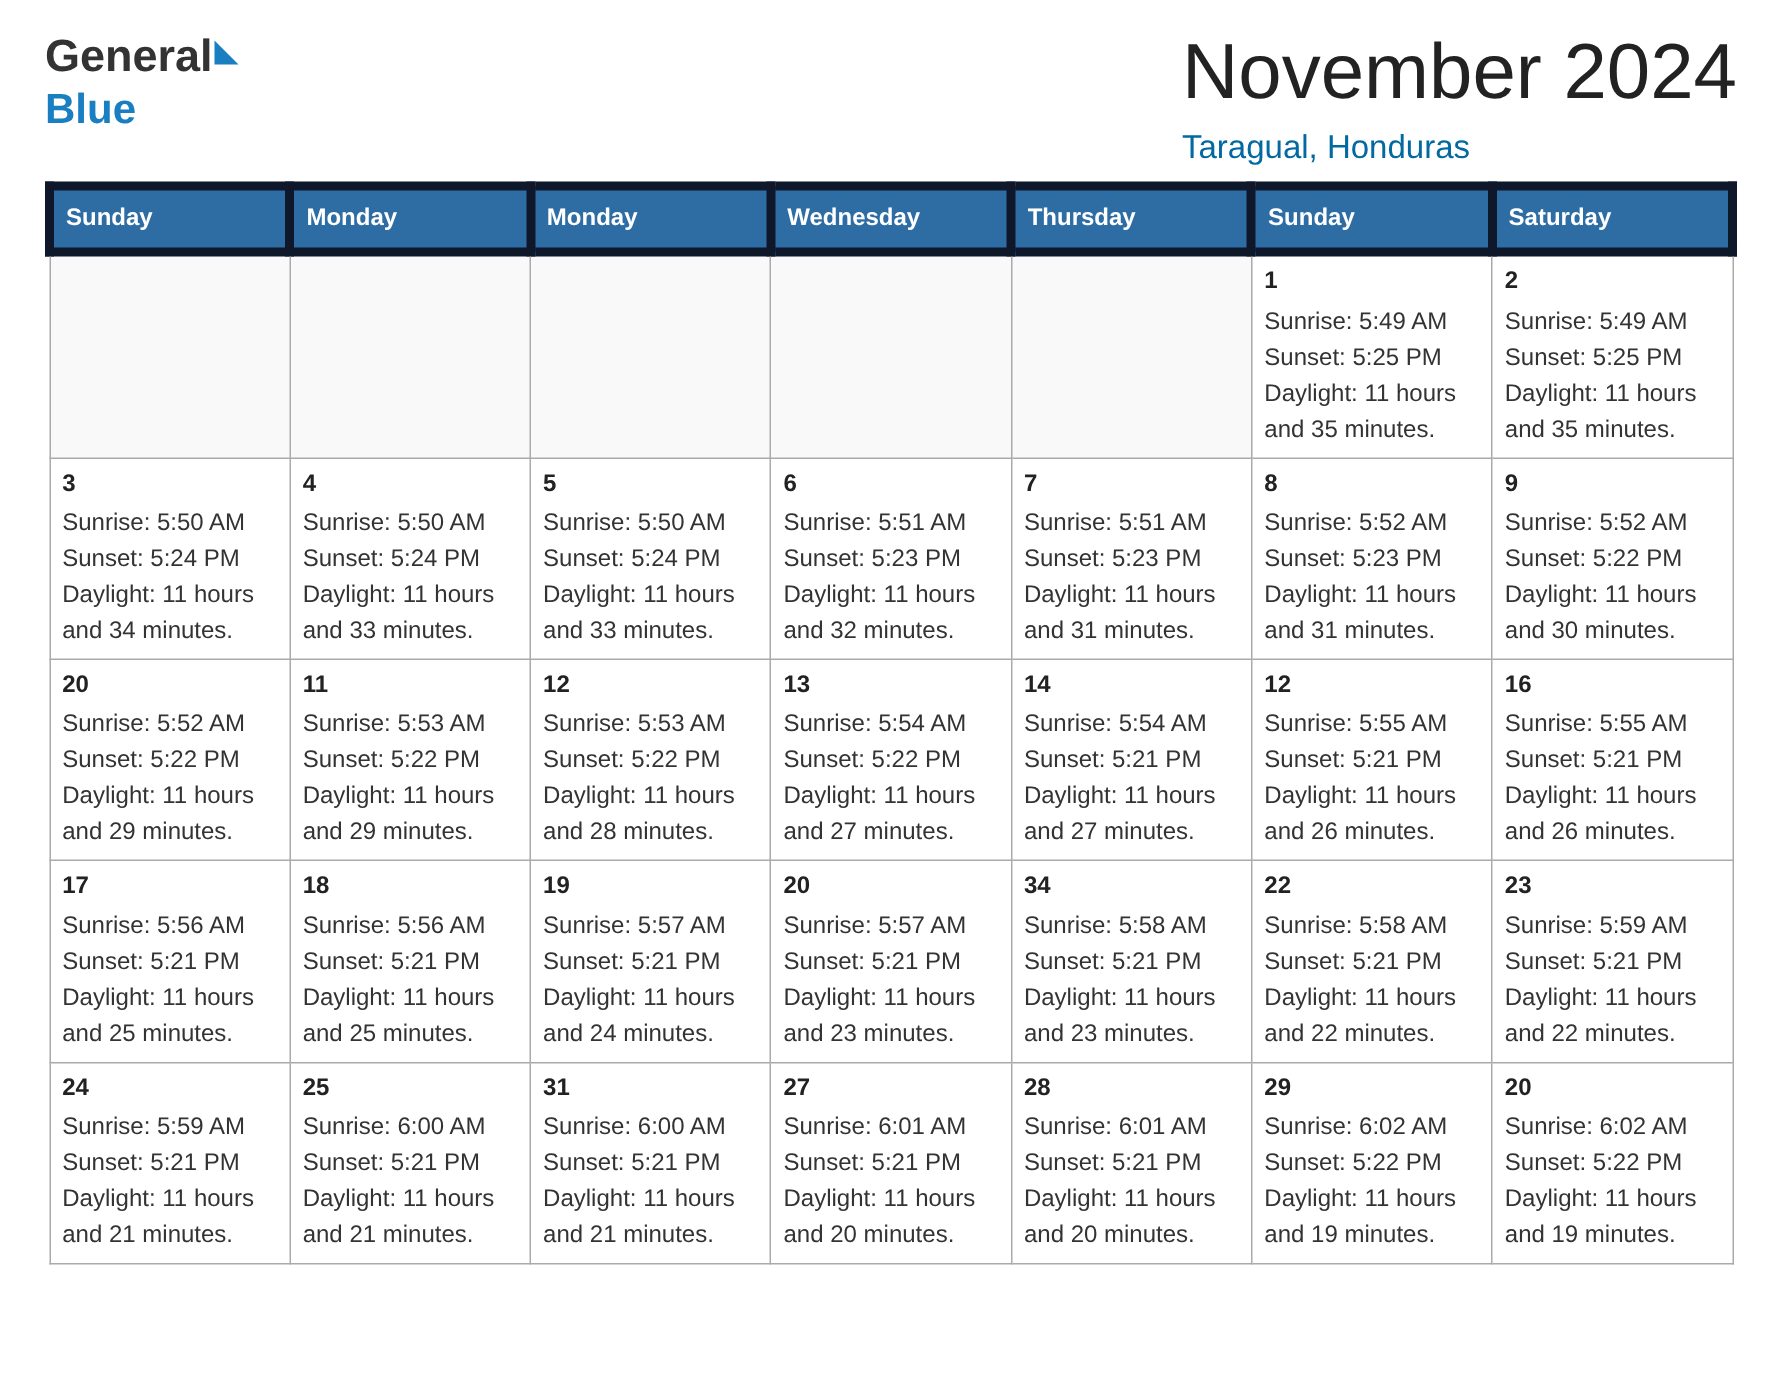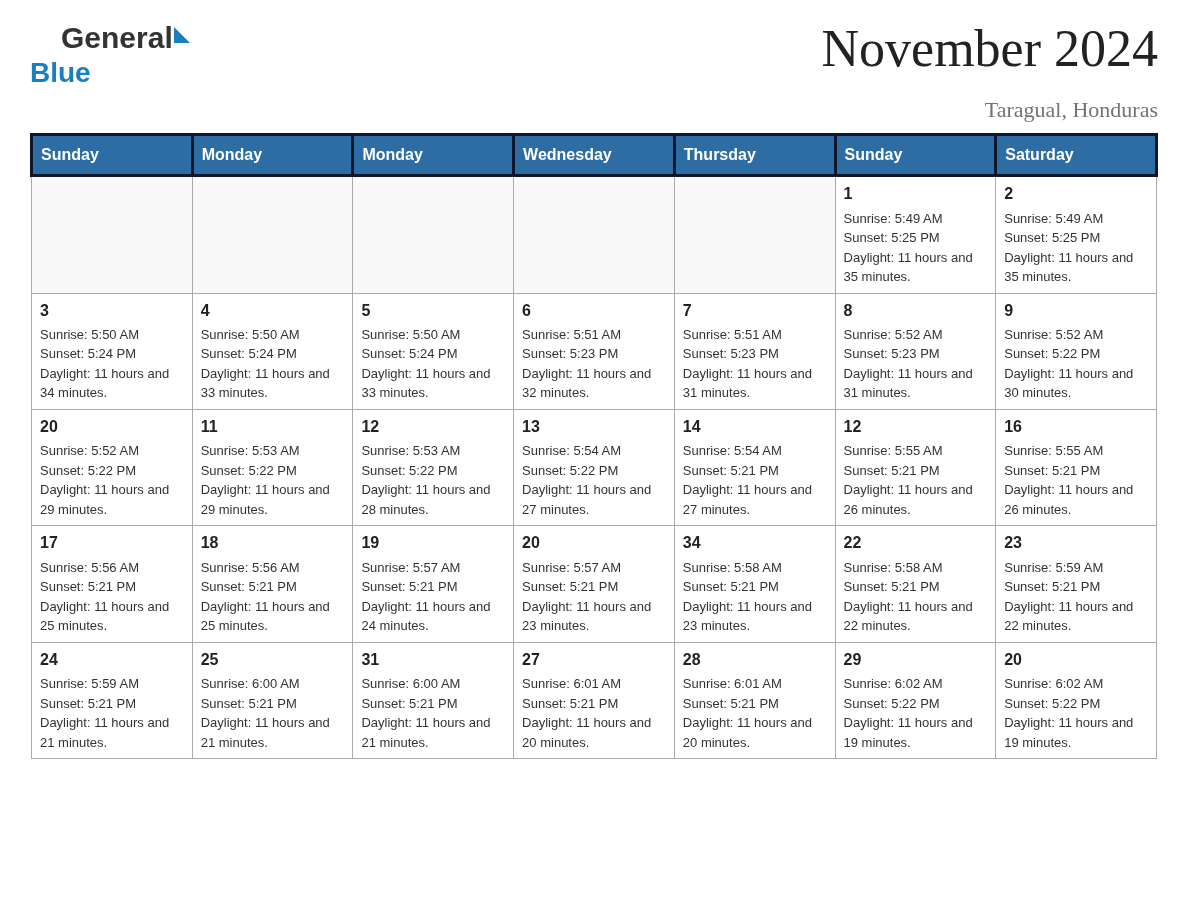--- a/index.html
+++ b/index.html
@@ -10,47 +10,45 @@
       width: 1188px;
       min-height: 918px;
     }
     .header-row {
       display: flex;
       align-items: flex-start;
       justify-content: space-between;
       margin-bottom: 10px;
     }
     .title-block {
-      text-align: right;
-      font-family: Liberation Serif, serif;
     }
     .month-title {
       font-size: 52px;
       font-weight: normal;
       color: #222;
       line-height: 1.1;
     }
     .location-title {
       font-size: 22px;
-      color: #737373;
-      margin-top: 20px;
+      color: #0369a1;
+      margin-top: 8px;
     }
     .calendar {
       width: 100%;
       border-collapse: collapse;
       margin-top: 10px;
     }
     .calendar th {
       background-color: #2e6da4;
       color: #fff;
       font-size: 16px;
       font-weight: bold;
       padding: 10px 8px;
       text-align: left;
-      border: 3px solid #0f172a;
+      border: 6px solid #0f172a;
     }
     .calendar td {
       border: 1px solid #aaa;
       vertical-align: top;
       padding: 6px 8px;
       width: 14.28%;
       min-height: 100px;
       font-size: 12.5px;
       color: #222;
       line-height: 1.4;
@@ -59,34 +57,33 @@
       background: #f9f9f9;
     }
     .day-number {
       font-size: 16px;
       font-weight: bold;
       color: #222;
       display: block;
       margin-bottom: 3px;
     }
     .day-info {
-      font-size: 13px;
+      font-size: 16px;
       color: #333;
       line-height: 1.5;
     }
     
     .logo-container {
       display: flex;
       align-items: center;
     }
     .logo-general {
       font-size: 30px;
       font-weight: bold;
       color: #333;
-      margin-left: 31px;
     }
     .logo-arrow {
       display: inline-block;
       width: 0;
       height: 0;
       border-style: solid;
       border-width: 16px 0 0 16px;
       border-color: transparent transparent transparent #1a7fc1;
       margin-left: 1px;
       vertical-align: middle;

